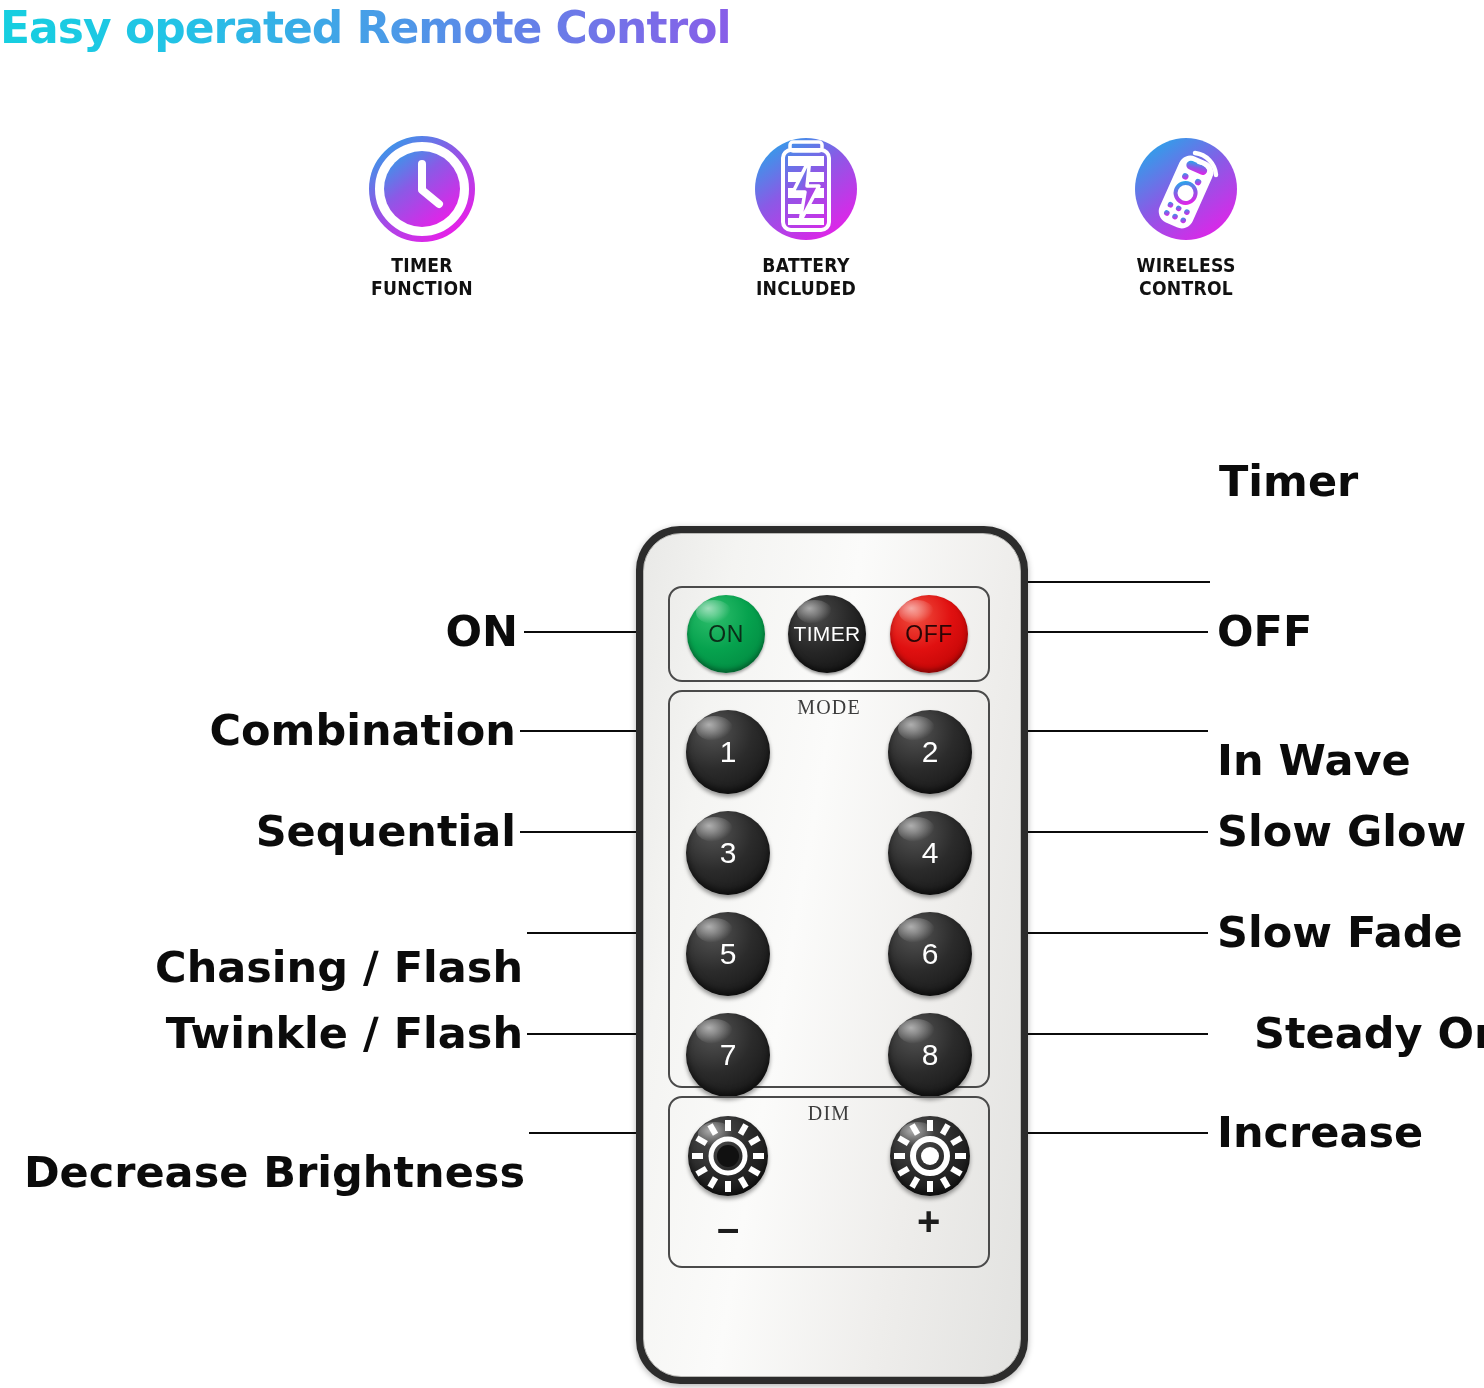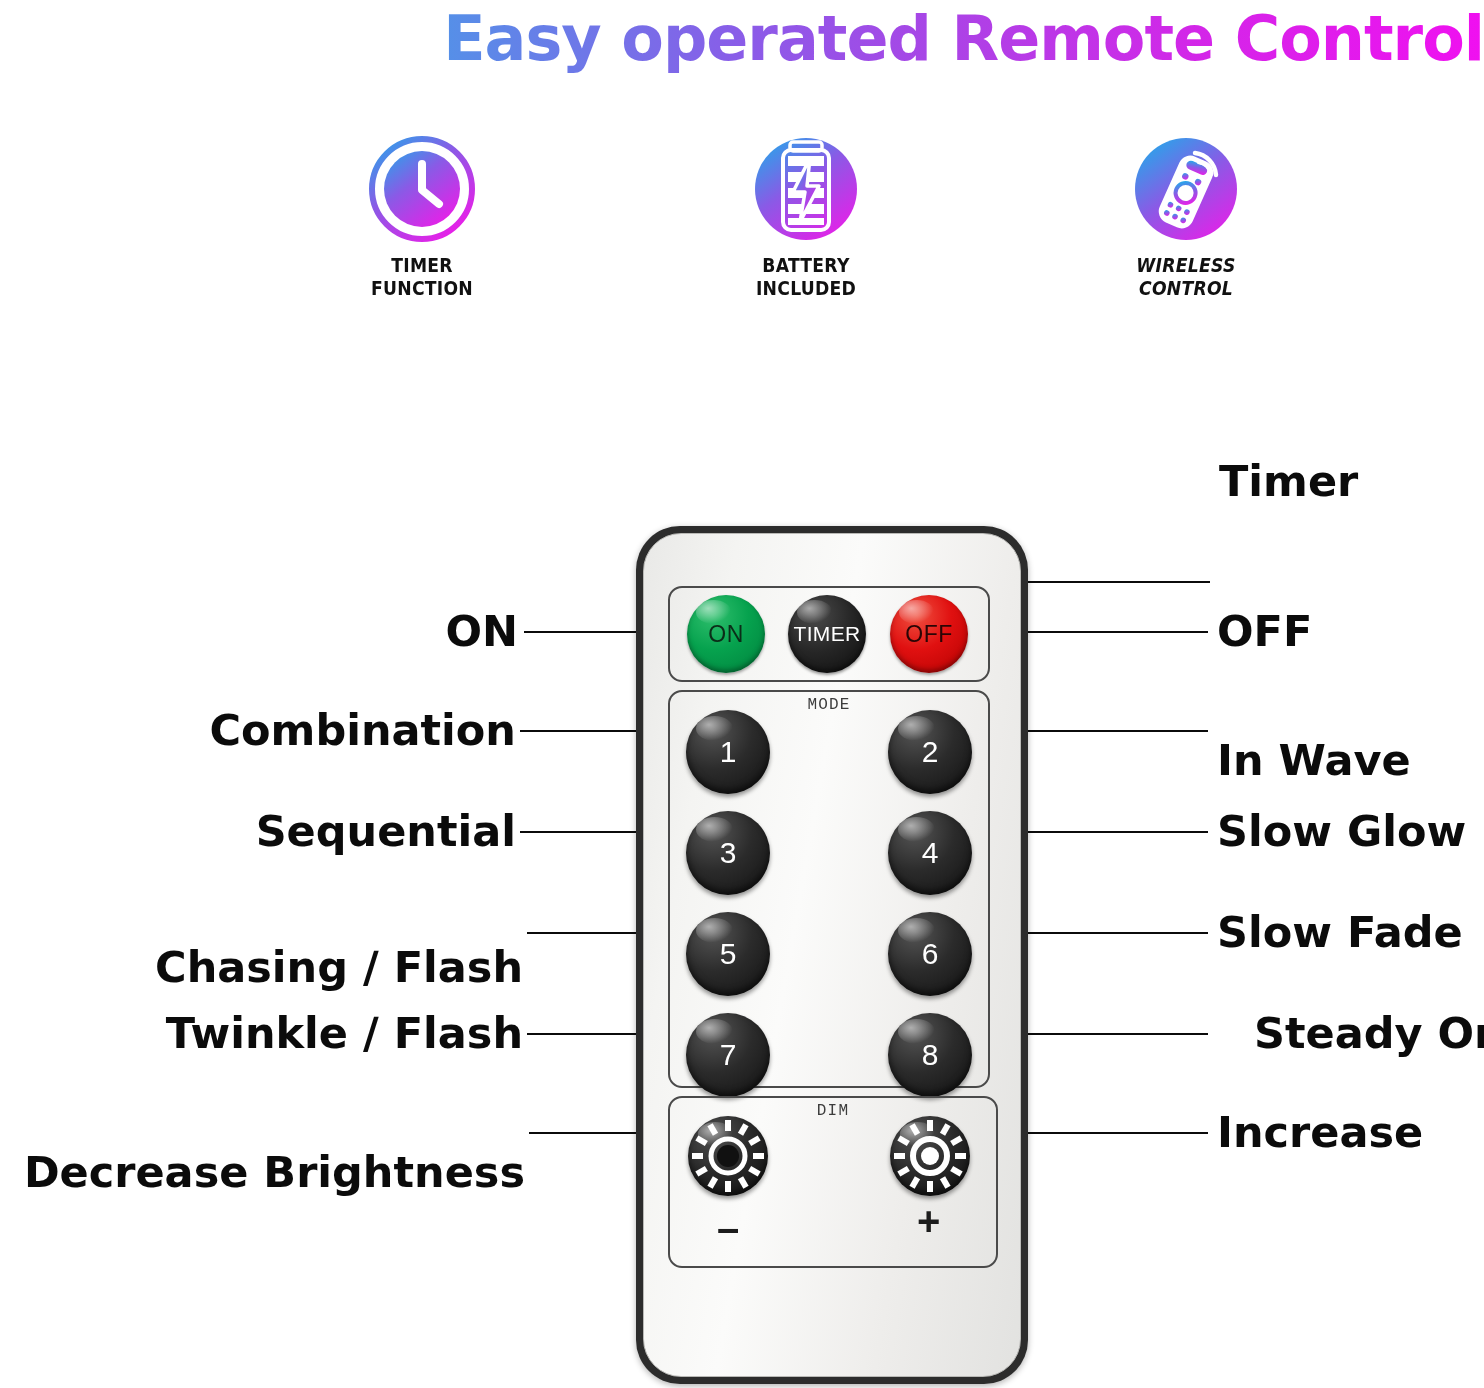--- a/index.html
+++ b/index.html
@@ -5,24 +5,24 @@
   html,body{margin:0;padding:0;}
   body{
     width:1484px;height:1388px;
     background:#ffffff;
     font-family:"Liberation Sans", sans-serif;
     position:relative;overflow:hidden;
   }
   
   #title{
     position:absolute;left:0;top:2px;width:1484px;
-    text-align:right;
+    text-align:left;
     font-family:"DejaVu Sans","Liberation Sans",sans-serif;
     font-weight:bold;
-    font-size:62px;
+    font-size:44px;
     letter-spacing:-1px;
     background:linear-gradient(90deg,#16cfe0 0%,#22c3e6 12%,#5b8ae8 32%,#8a5ce8 50%,#a945e6 63%,#d227e8 80%,#f010f0 100%);
     -webkit-background-clip:text;background-clip:text;
     color:transparent;-webkit-text-fill-color:transparent;
     white-space:nowrap;
   }
   
   .feature{position:absolute;width:260px;text-align:center;}
   .badge{width:106px;height:106px;margin:0 auto;position:relative;}
   .feat-label{
@@ -46,25 +46,25 @@
       linear-gradient(100deg,#e9e9e7 0%,#f4f4f2 18%,#fbfbfa 42%,#eeedeb 72%,#e2e2e0 100%);
     border:1px solid #b9b9b6;
   }
   .panel{
     position:absolute;
     border:2px solid #4a4a4a;
     border-radius:14px;
   }
   #panel-power{left:24px;top:52px;width:318px;height:92px;}
   #panel-mode {left:24px;top:156px;width:318px;height:394px;}
-  #panel-dim  {left:24px;top:562px;width:318px;height:168px;padding-left:8px;}
+  #panel-dim  {left:24px;top:562px;width:318px;height:168px;}
   .panel-title{
     position:absolute;top:4px;left:0;width:100%;text-align:center;
-    font-size:16px;letter-spacing:1.2px;color:#3c3c3c;
-    font-family:Liberation Mono, monospace;
+    font-size:20px;letter-spacing:1.2px;color:#3c3c3c;
+    font-family:Liberation Serif, serif;
   }
   
   .btn{
     position:absolute;border-radius:50%;
     display:flex;align-items:center;justify-content:center;
     font-family:"Liberation Sans",sans-serif;
   }
   .btn::after{  
     content:"";position:absolute;left:12%;top:7%;
     width:44%;height:30%;border-radius:50%;
@@ -162,21 +162,21 @@
       <rect x="35" y="82" width="36" height="7" fill="#fff"></rect>
       <path d="M57 22 L40 56 L52 56 L47 86 L66 50 L54 50 Z" fill="url(#gradB)" stroke="#fff" stroke-width="3.5" stroke-linejoin="round"></path>
     </svg>
   </div>
   <div class="feat-label">
     <div>BATTERY</div>
     <div>INCLUDED</div>
   </div>
 </div>
 
-<div class="feature" style="left:1056px;top:136px;font-style:italic;">
+<div class="feature" style="left:1056px;top:136px;">
   <div class="badge">
     <svg viewBox="0 0 106 106" width="106" height="106">
       <defs>
         <linearGradient id="gradC" x1="0.15" y1="0" x2="0.85" y2="1">
           <stop offset="0%" stop-color="#23a9ea"></stop>
           <stop offset="48%" stop-color="#8a5ae6"></stop>
           <stop offset="100%" stop-color="#e81fe8"></stop>
         </linearGradient>
       </defs>
       <circle cx="53" cy="53" r="51" fill="url(#gradC)"></circle>

